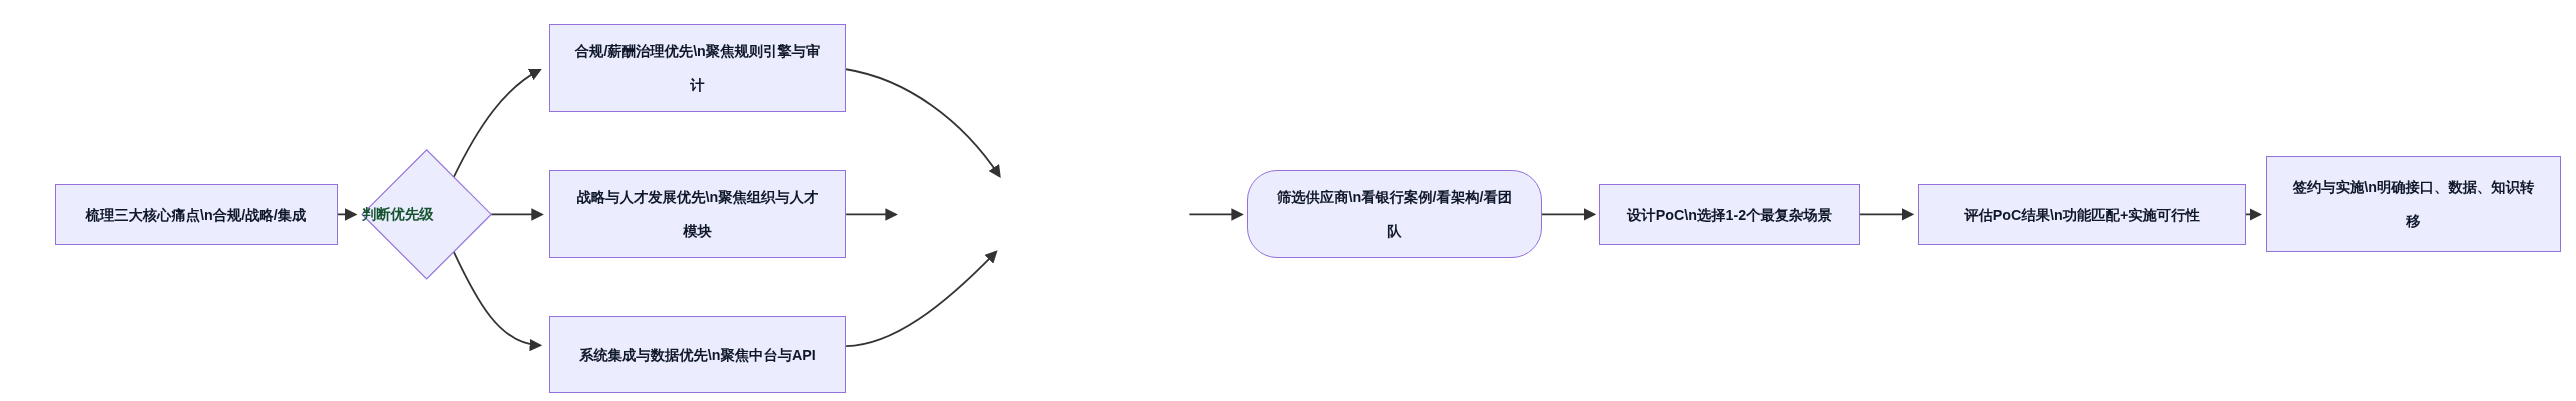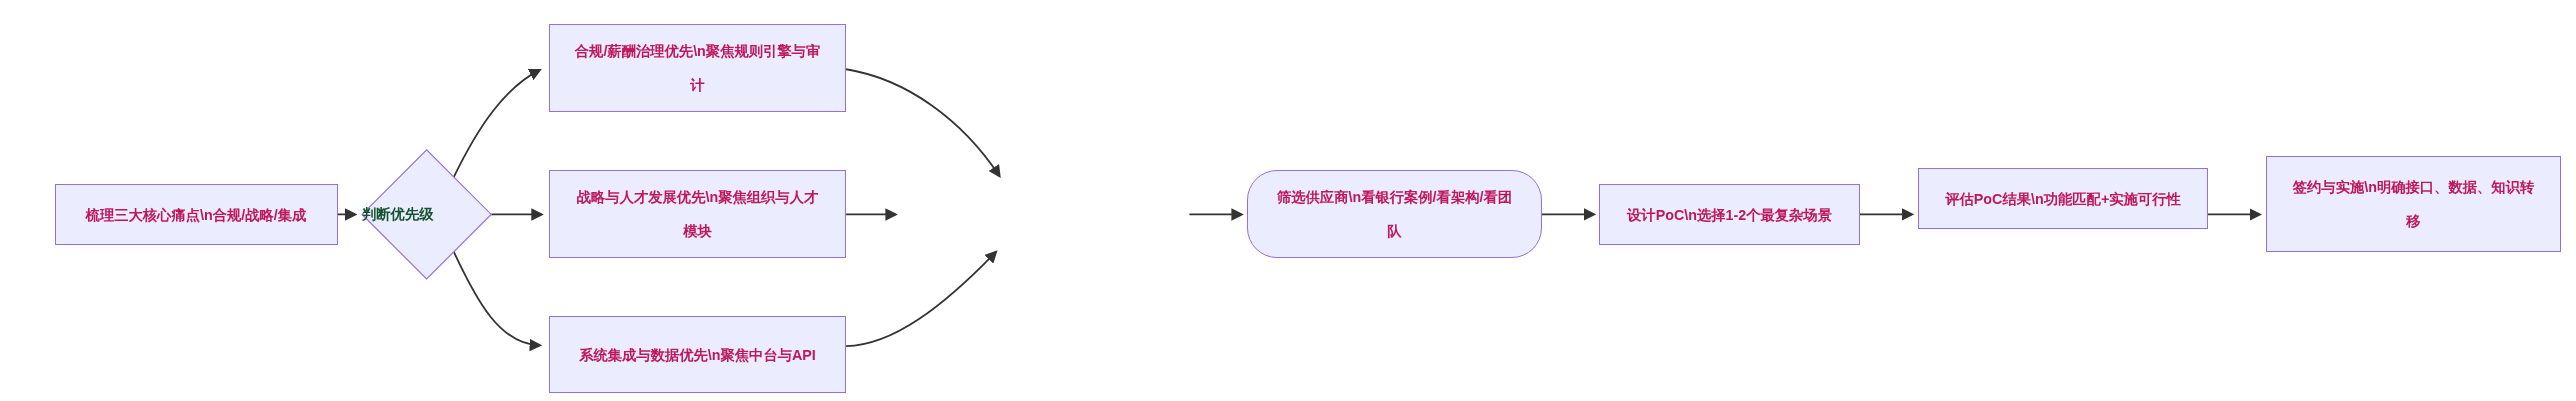--- a/index.html
+++ b/index.html
@@ -14,21 +14,21 @@
   .edge-layer {
     position: absolute;
     left: 0; top: 0;
     width: 2576px; height: 402px;
   }
   .node {
     position: absolute;
     box-sizing: border-box;
     background: #ECECFF;
     border: 1.2px solid #9370DB;
-    color: #be185d;
+    color: #0f172a;
     font-size: 14.3px;
     font-weight: 600;
     line-height: 34px;
     display: flex;
     align-items: center;
     justify-content: center;
     text-align: center;
     padding: 0 23px;
   }
   .diamond-label {
@@ -95,21 +95,21 @@
 
 
   <div class="node" style="left:1247px; top:170px; width:295px; height:88px;border-radius:30px;">
     <span>筛选供应商\n看银行案例/看架构/看团队</span>
   </div>
 
   <div class="node" style="left:1599px; top:184px; width:261px; height:61px;">
     <span>设计PoC\n选择1-2个最复杂场景</span>
   </div>
 
-  <div class="node" style="left:1918px; top:168px; width:290px; height:61px;">
+  <div class="node" style="left:1918px; top:184px; width:328px; height:61px;">
     <span>评估PoC结果\n功能匹配+实施可行性</span>
   </div>
 
   <div class="node" style="left:2266px; top:156px; width:295px; height:96px;align-items:center;">
     <span>签约与实施\n明确接口、数据、知识转移</span>
   </div>
 
 </div>
 
 

